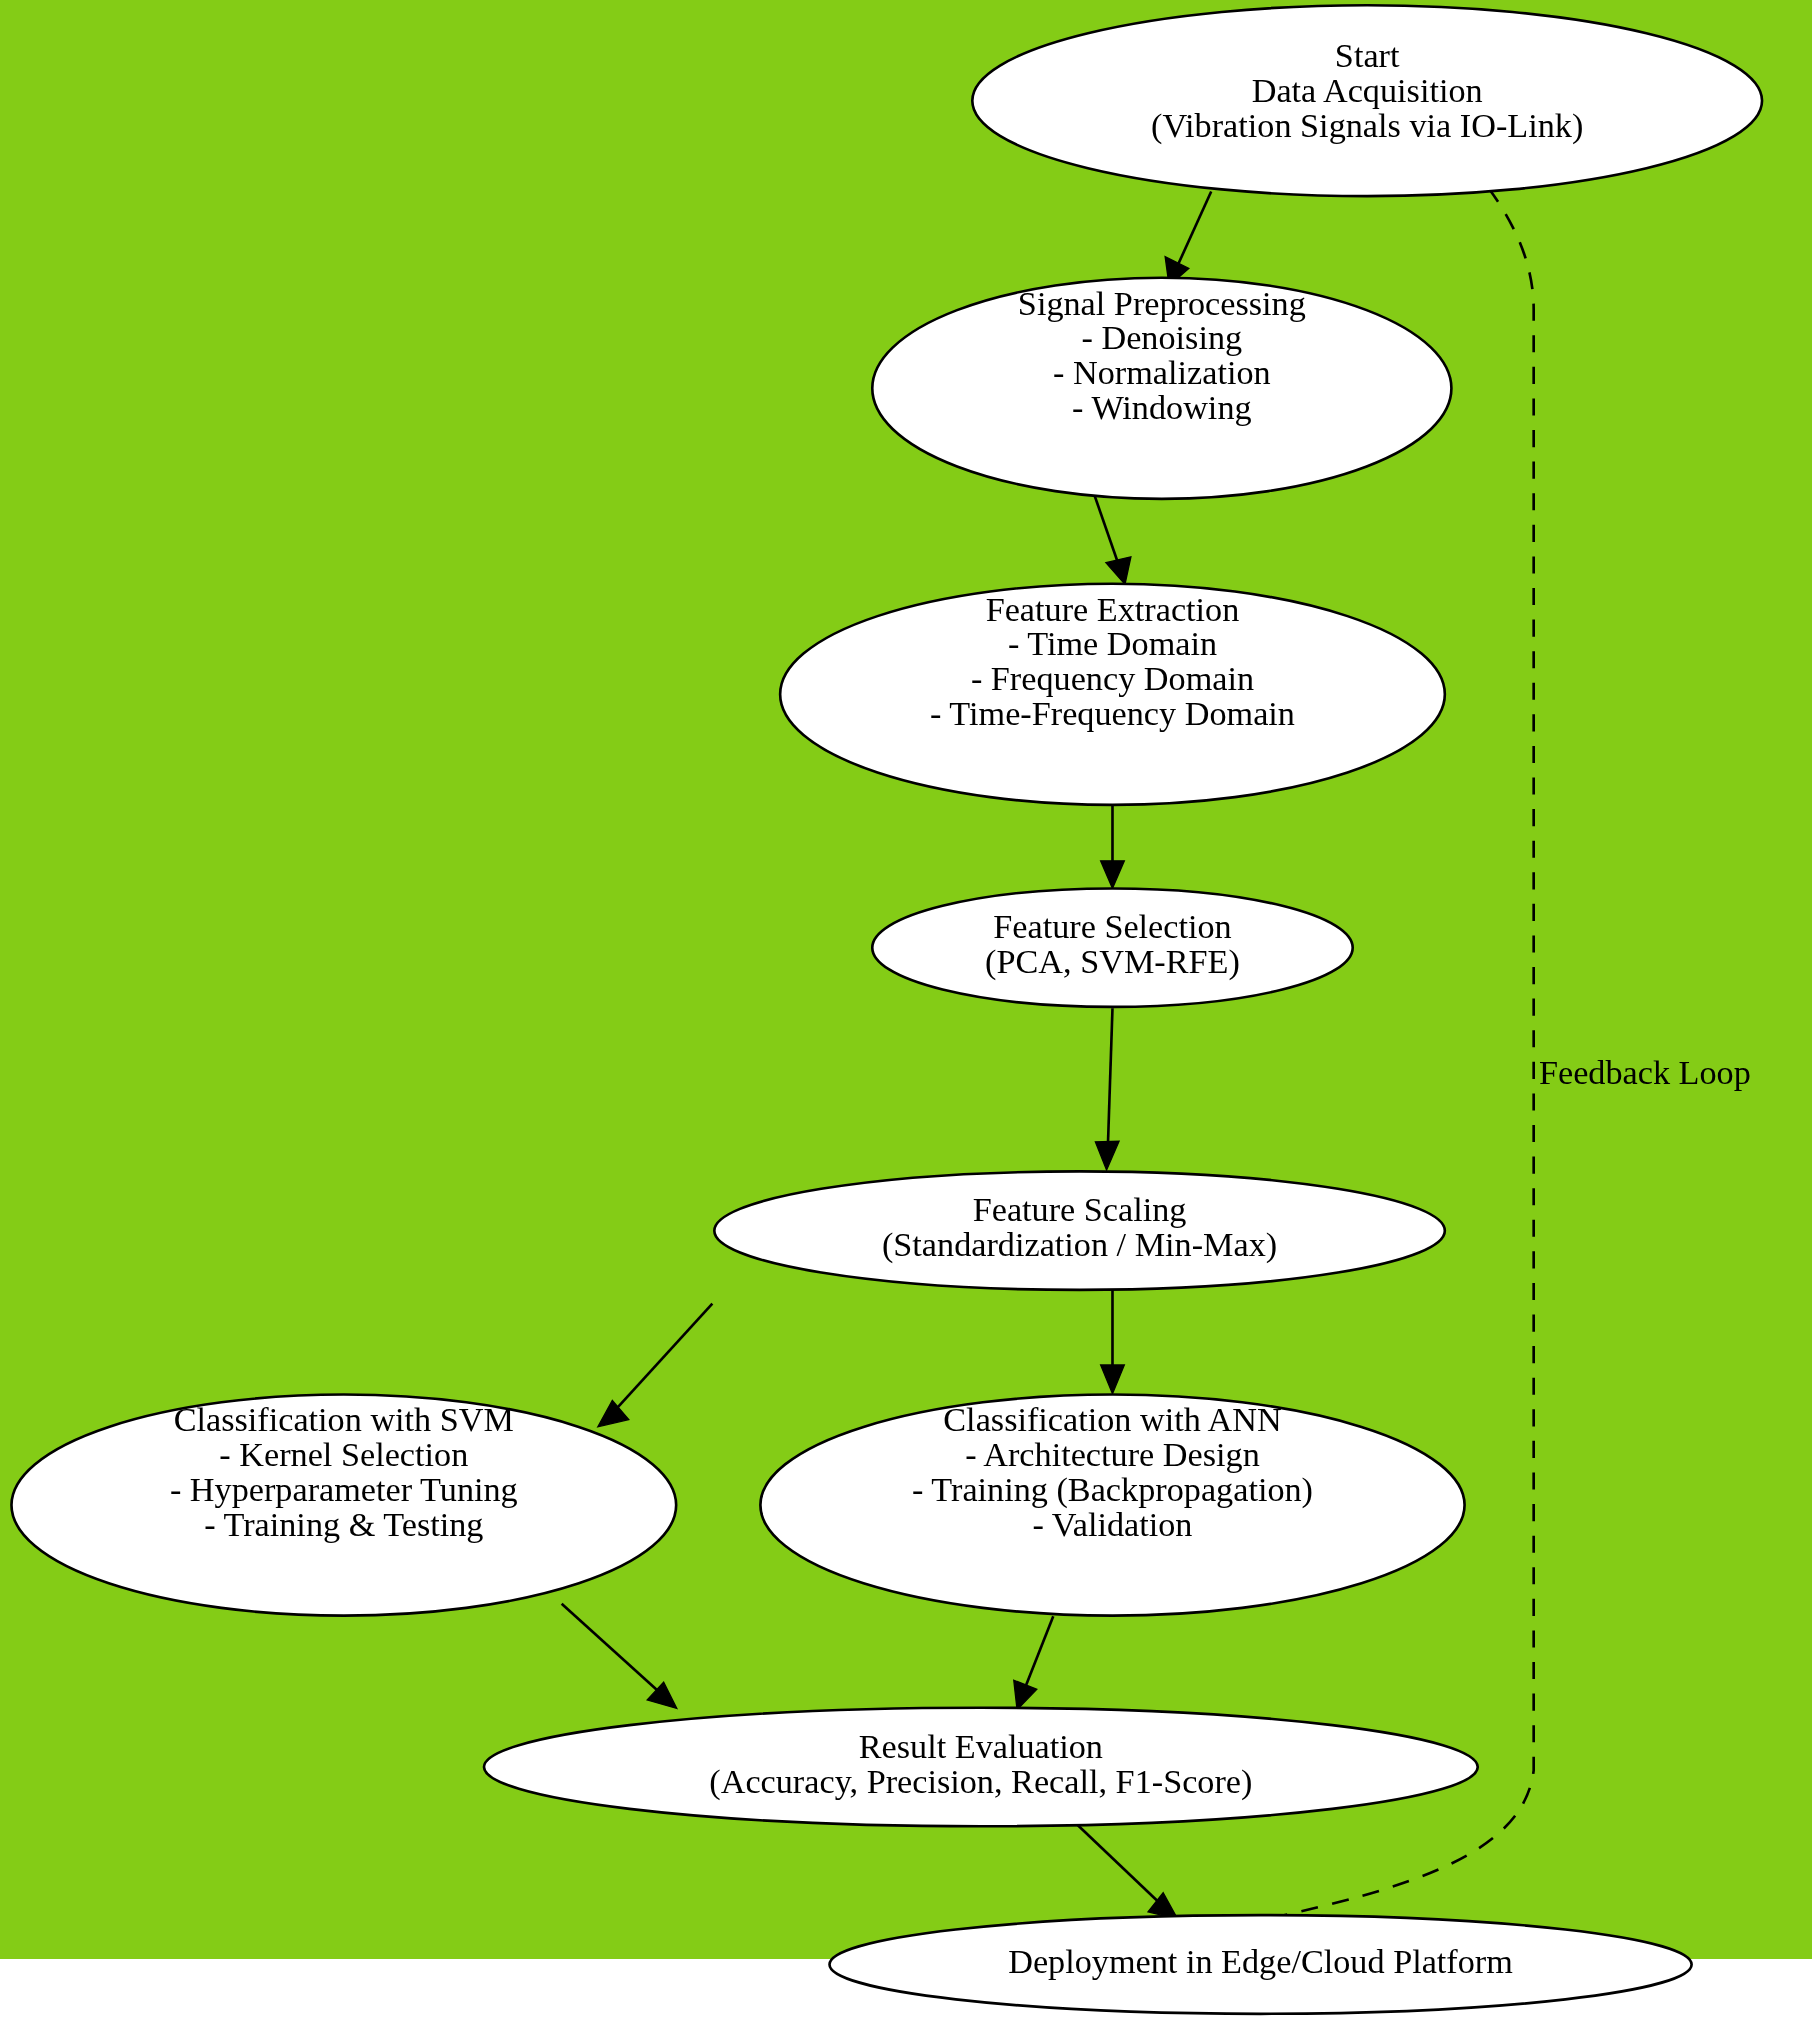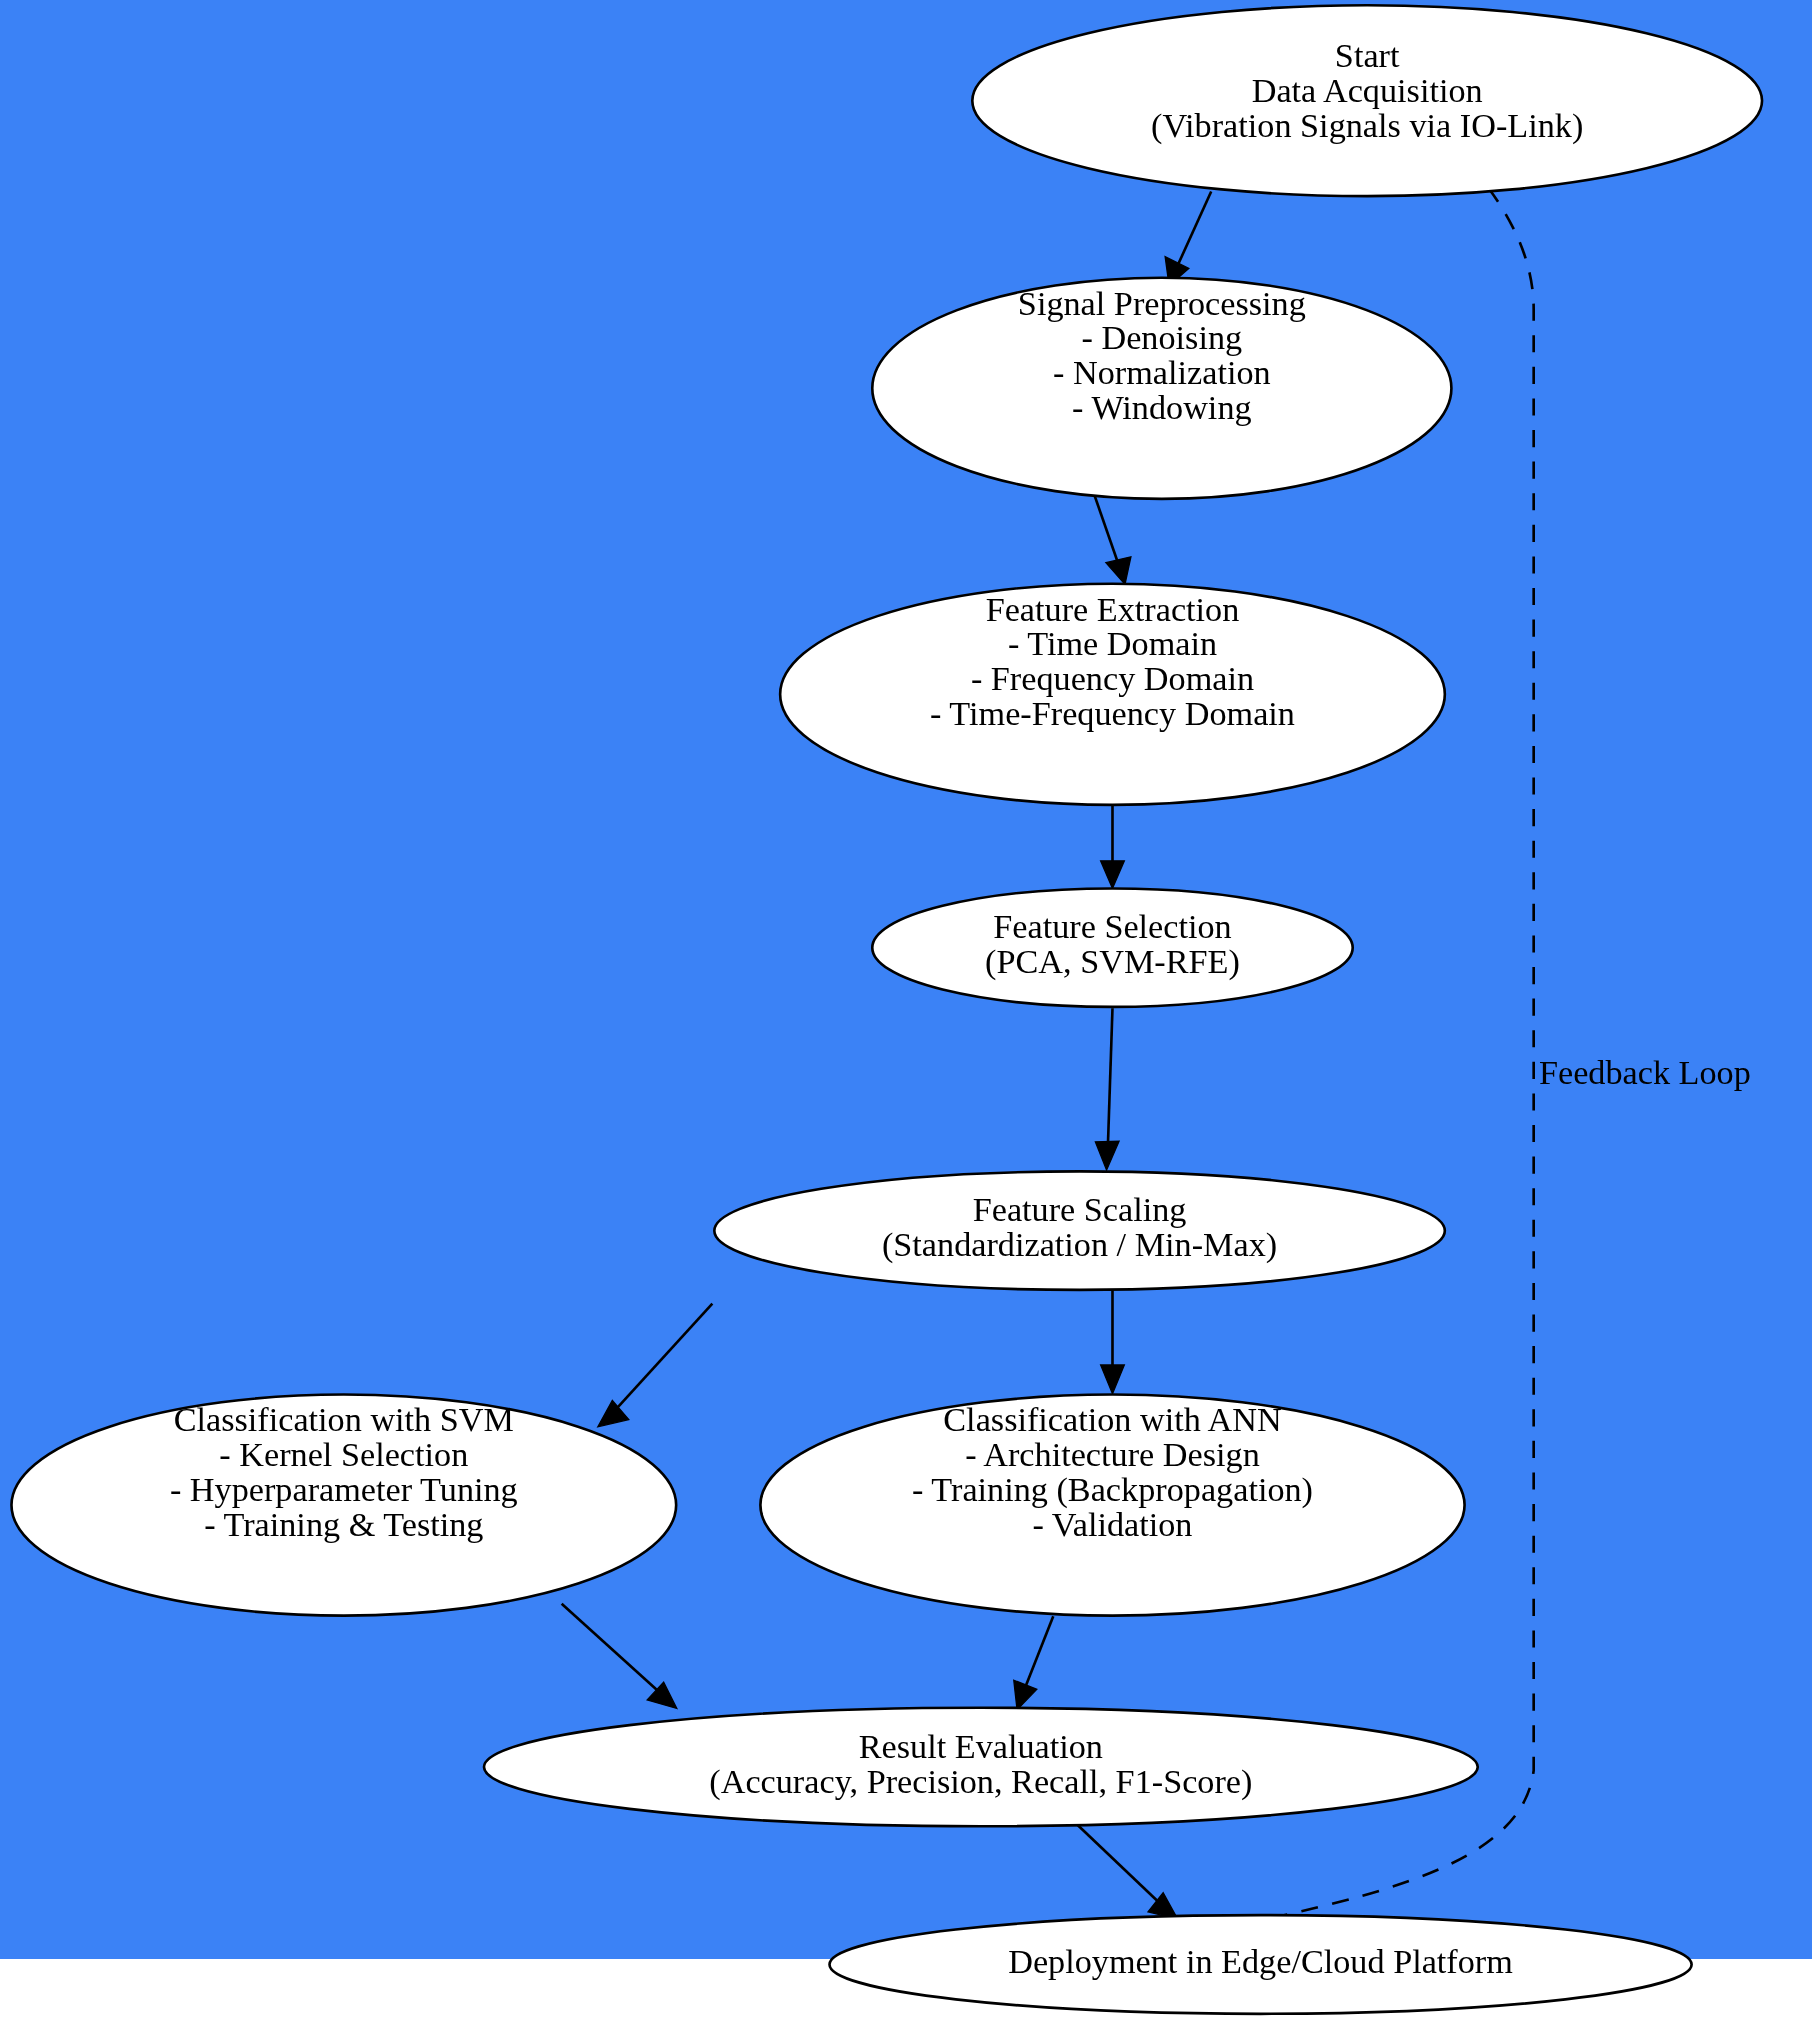--- a/index.html
+++ b/index.html
@@ -11,21 +11,21 @@
     width: 1813px;
     height: 2025px;
     font-family: "Liberation Serif", "DejaVu Serif", serif;
     color: #000000;
     overflow: hidden;
   }
   #flowchart-root {
     position: relative;
     width: 1813px;
     height: 1959px;
-    background: #3b82f6;
+    background: #84cc16;
   }
   svg.diagram {
     display: block;
     width: 1813px;
     height: 2025px;
   }
   .node-ellipse {
     fill: #ffffff;
     stroke: #000000;
     stroke-width: 4;

